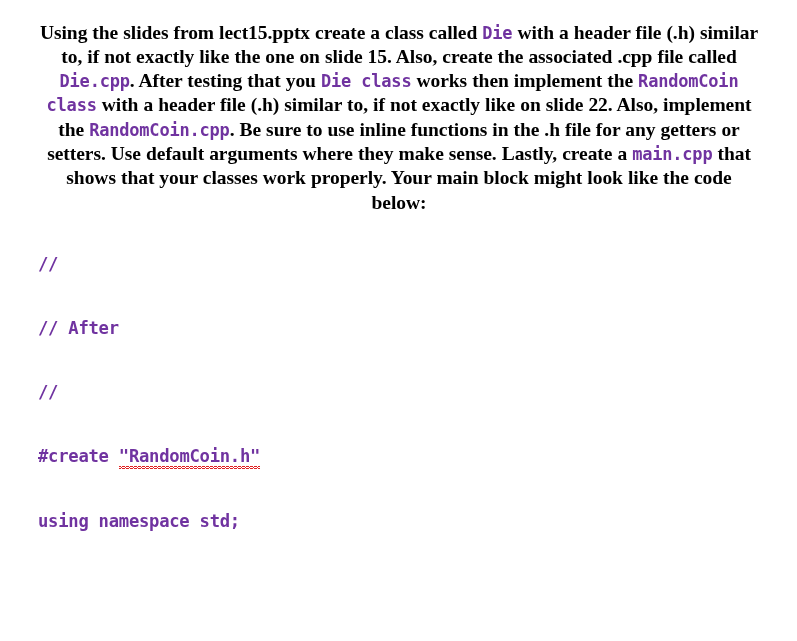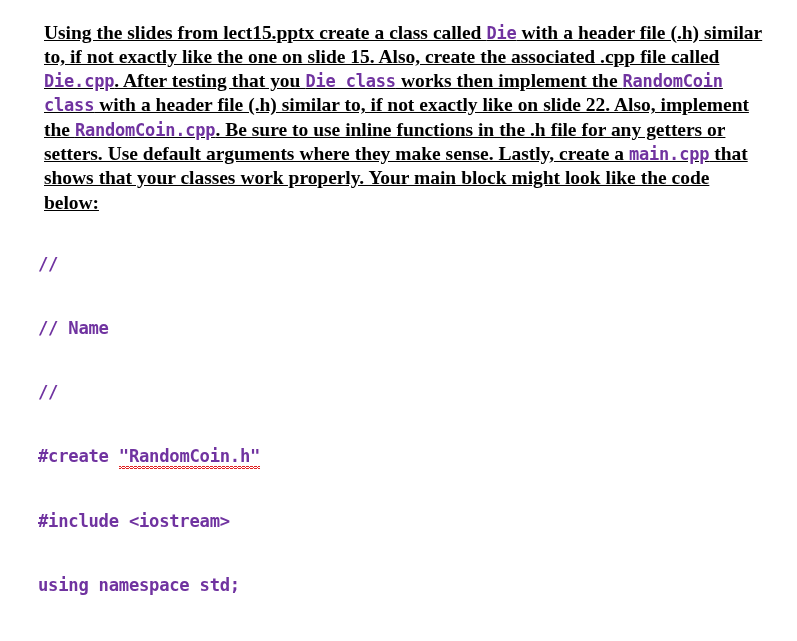--- a/index.html
+++ b/index.html
@@ -20,32 +20,31 @@
     width: 797px;
     height: 641px;
     background: #ffffff;
     box-sizing: border-box;
     padding: 0;
   }
 
   
   .prose {
     position: absolute;
-    left: 44px;
+    left: 38px;
     top: 1px;
     width: 722px;
     font-family: "Liberation Serif", "DejaVu Serif", serif;
     font-size: 19.5px;
     font-weight: bold;
     line-height: 24.3px;
     color: #000000;
-    text-align: left;
+    text-align: center;
     letter-spacing: -0.05px;
     word-spacing: 0.2px;
-    text-decoration: underline;
   }
   .prose .mono {
     font-family: "DejaVu Sans Mono", "Liberation Mono", monospace;
     font-weight: bold;
     font-size: 17px;
     color: #7033a0;
     letter-spacing: -0.2px;
   }
 
   
@@ -111,24 +110,23 @@
 </style>
 </head>
 <body>
 
 <div id="page">
 
   <p class="prose"><span>Using the slides from lect15.pptx create a class called </span><span class="mono">Die</span><span> with a header file (.h) similar to, if not exactly like the one on slide 15.  Also, create the associated .cpp file called </span><span class="mono">Die.cpp</span><span>.  After testing that you </span><span class="mono">Die class</span><span> works then implement the </span><span class="mono">RandomCoin class</span><span> with a header file (.h) similar to, if not exactly like on slide 22.  Also, implement the </span><span class="mono">RandomCoin.cpp</span><span>.  Be sure to use inline functions in the .h file for any getters or setters.  Use default arguments where they make sense. Lastly, create a </span><span class="mono">main.cpp</span><span> that shows that your classes work properly. Your main block might look like the code below:</span></p>
 
   <div class="code">
     <span class="ln">//</span>
-    <span class="ln">// Name</span>
+    <span class="ln">// After</span>
     <span class="ln">//</span>
     <span class="ln"><span>#create </span><span class="sq">"RandomCoin.h"</span></span>
-    <span class="ln">#include &lt;iostream&gt;</span>
     <span class="ln">using namespace std;</span>
     
     
     
     
     
     
     
     
     

